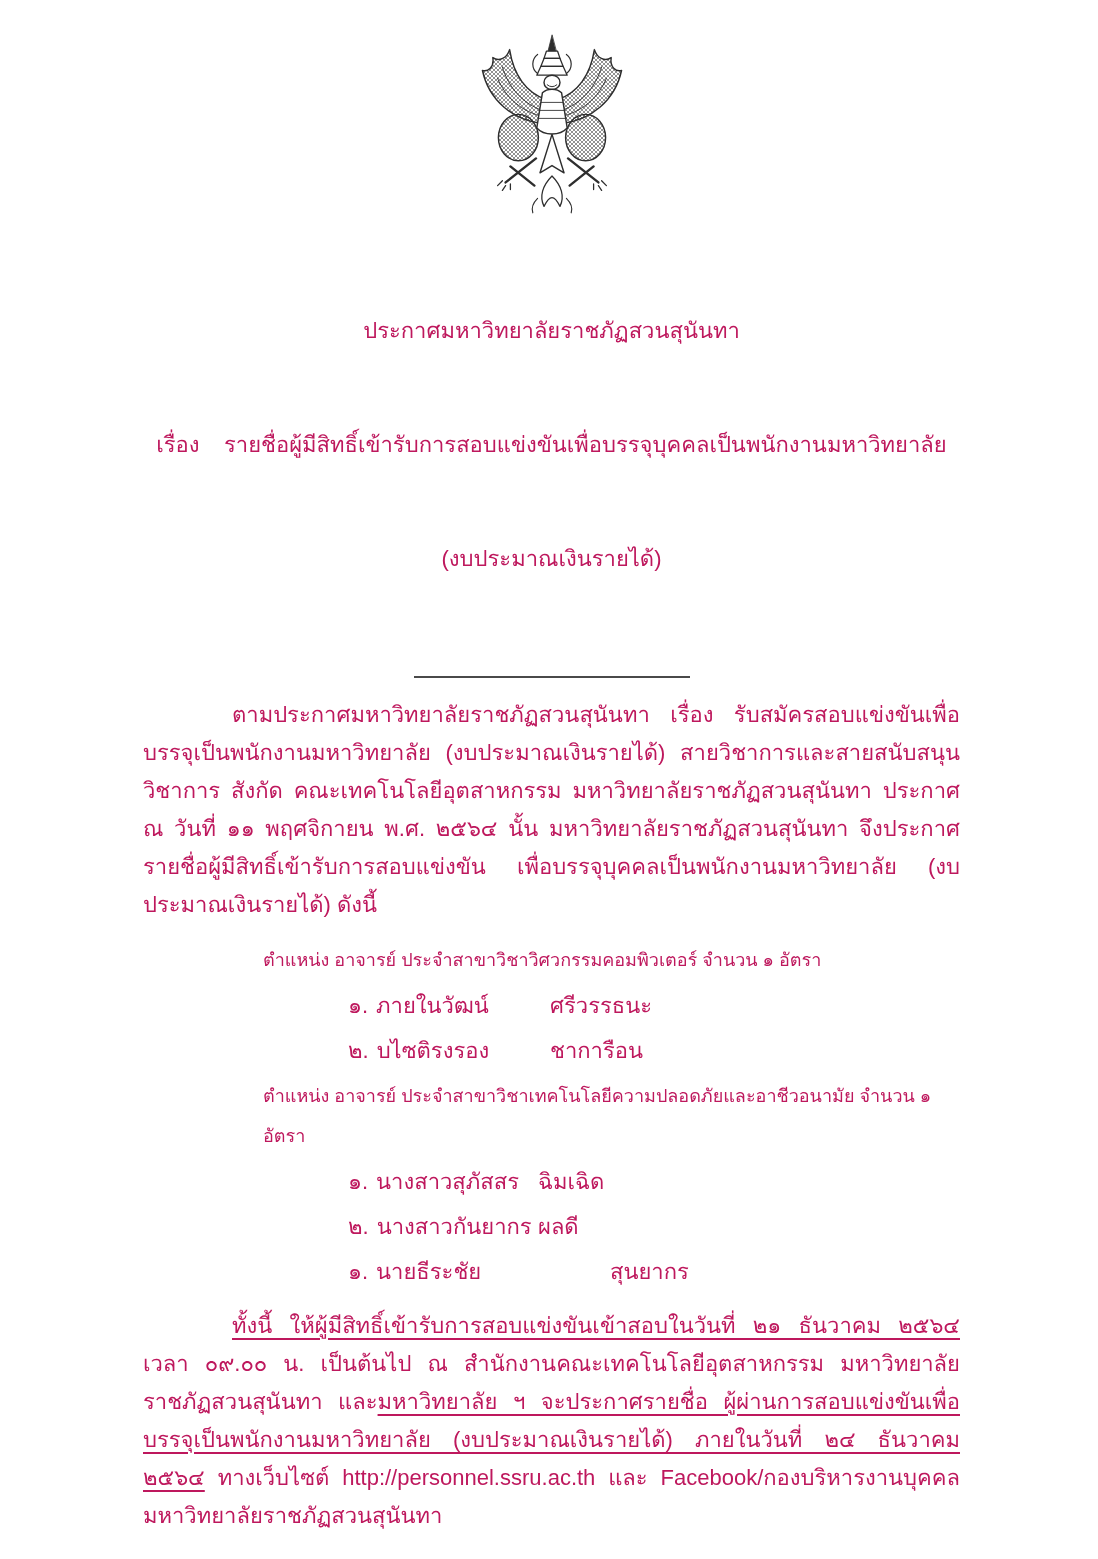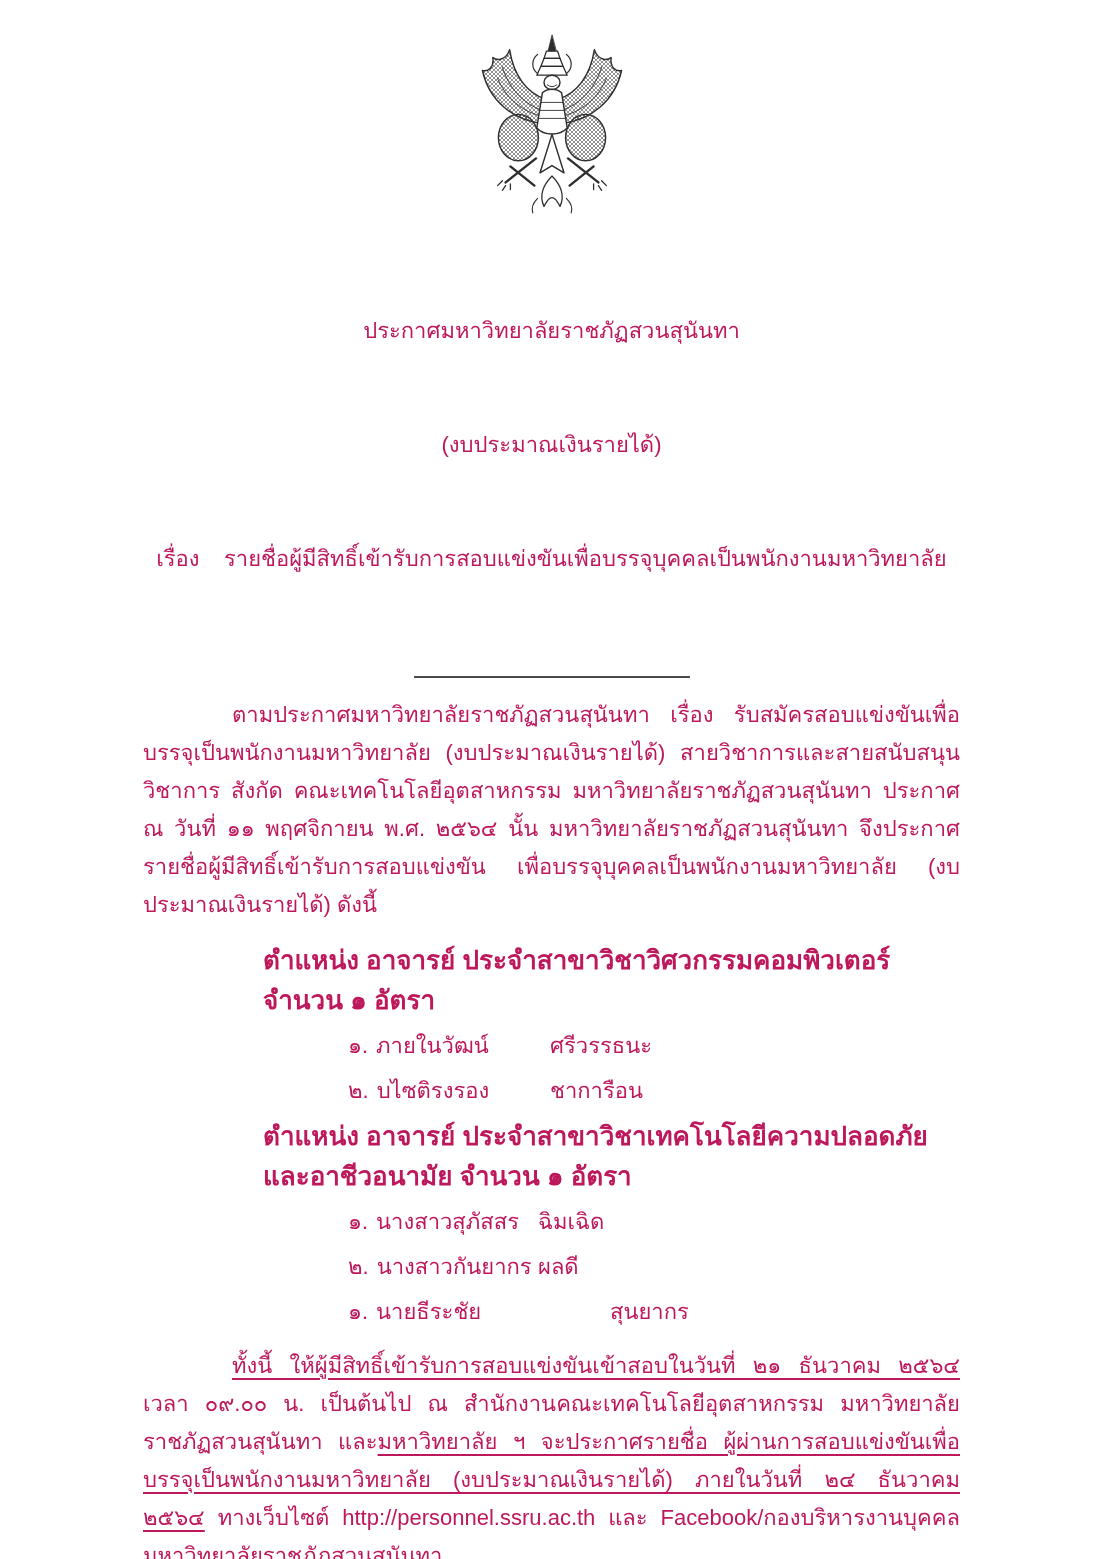--- a/index.html
+++ b/index.html
@@ -8,21 +8,21 @@
     font-family:"Liberation Sans","DejaVu Sans",sans-serif;
     color:#be185d;position:relative;box-sizing:border-box;
   }
   .content{padding:32px 138px 0 143px;font-size:22px;line-height:38px;}
   .emblem-wrap{text-align:center;height:192px;}
   .titles{text-align:center;margin-top:12px;white-space:pre-wrap;}
   .title-line{line-height:38px;}
   .divider{width:276px;border:0;border-top:2px solid #4a4a4a;margin:22px auto 0;}
   .intro{margin:18px 0 12px 0;text-align:justify;text-indent:89px;}
   .pos-sections{margin-top:16px;margin-left:120px;}
-  .pos-h{font-weight:bold;margin:6px 0 0 0;font-size:26px;line-height:40px;}
+  .pos-h{font-weight:normal;margin:6px 0 0 0;font-size:18px;line-height:40px;}
   .cand{display:flex;margin-left:85px;margin-top:7px;line-height:38px;}
   .c1{display:flex;}
   .c1 .no{margin-right:8px;}
   .sec1 .c1{width:202px;}
   .sec2 .c1{width:190px;}
   .sec3 .c1{width:262px;}
   .exam{margin:16px 0 0 0;text-align:justify;text-indent:89px;}
   .u{text-decoration:underline;text-underline-offset:5px;text-decoration-thickness:1.5px;}
 </style>
 </head>
@@ -70,22 +70,22 @@
           <path d="M48 186 l-6 6 M52 192 l-4 6 M58 190 l0 7 M172 186 l6 6 M168 192 l4 6 M162 190 l0 7" stroke-width="1.6"></path>
 
           <path d="M110 180 C98 192 94 206 100 218 C104 210 108 207 110 207 C112 207 116 210 120 218 C126 206 122 192 110 180 Z" fill="#ffffff" stroke-width="1.6"></path>
           <path d="M92 208 C86 214 84 220 86 226 M128 208 C134 214 136 220 134 226" stroke-width="1.4"></path>
         </g>
       </svg>
     </div>
 
     <div class="titles">
       <div class="title-line">ประกาศมหาวิทยาลัยราชภัฏสวนสุนันทา</div>
+      <div class="title-line">เรื่อง    รายชื่อผู้มีสิทธิ์เข้ารับการสอบแข่งขันเพื่อบรรจุบุคคลเป็นพนักงานมหาวิทยาลัย</div>
       <div class="title-line">(งบประมาณเงินรายได้)</div>
-      <div class="title-line">เรื่อง    รายชื่อผู้มีสิทธิ์เข้ารับการสอบแข่งขันเพื่อบรรจุบุคคลเป็นพนักงานมหาวิทยาลัย</div>
     </div>
 
     <hr class="divider">
 
     <p class="intro">ตามประกาศมหาวิทยาลัยราชภัฏสวนสุนันทา  เรื่อง รับสมัครสอบแข่งขันเพื่อบรรจุเป็นพนักงานมหาวิทยาลัย (งบประมาณเงินรายได้) สายวิชาการและสายสนับสนุนวิชาการ สังกัด คณะเทคโนโลยีอุตสาหกรรม มหาวิทยาลัยราชภัฏสวนสุนันทา ประกาศ ณ วันที่ ๑๑ พฤศจิกายน พ.ศ. ๒๕๖๔ นั้น มหาวิทยาลัยราชภัฏสวนสุนันทา จึงประกาศรายชื่อผู้มีสิทธิ์เข้ารับการสอบแข่งขัน เพื่อบรรจุบุคคลเป็นพนักงานมหาวิทยาลัย (งบประมาณเงินรายได้) ดังนี้</p>
 
     <div class="pos-sections">
 
       <section class="pos-section sec1">
         <h3 class="pos-h">ตำแหน่ง อาจารย์ ประจำสาขาวิชาวิศวกรรมคอมพิวเตอร์ จำนวน ๑ อัตรา</h3>

